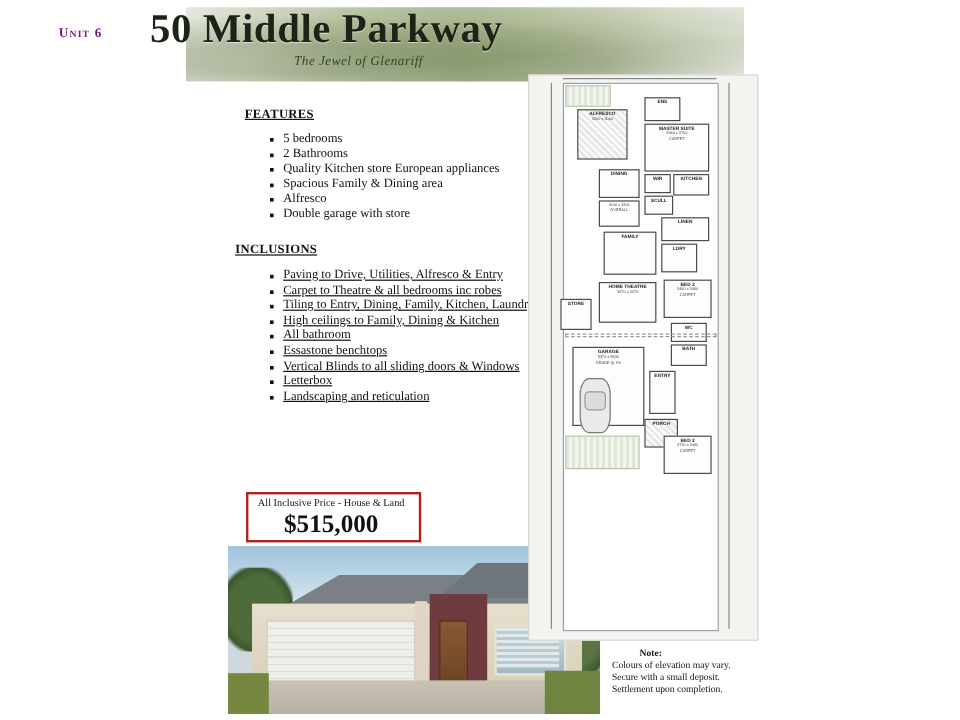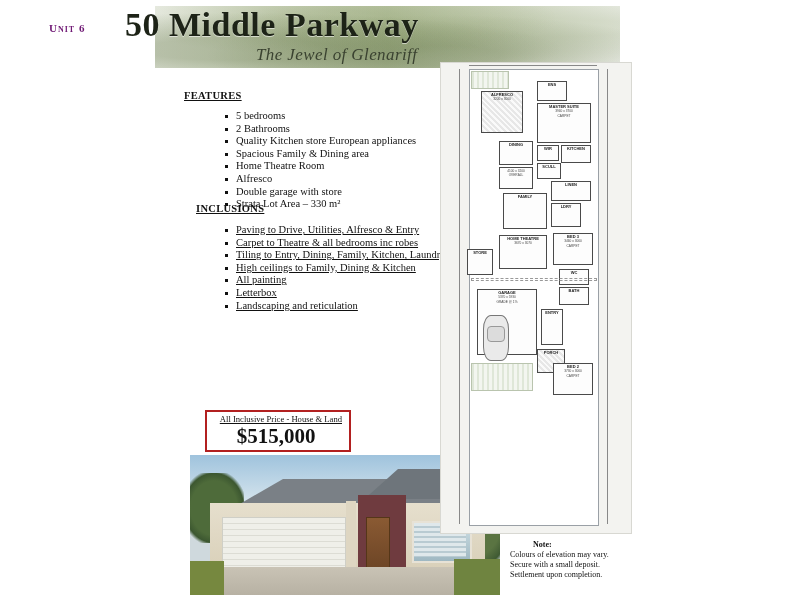--- a/index.html
+++ b/index.html
@@ -32,51 +32,51 @@
   }
   .head-title{
     position:absolute;left:125px;top:6px;z-index:3;
     font-family:"Liberation Serif", serif;
     font-size:34px;font-weight:bold;color:#1d2317;letter-spacing:.5px;
     text-shadow:0 1px 0 rgba(255,255,255,.55);
   }
   .head-sub{
     position:absolute;left:245px;top:45px;z-index:3;
     font-family:"Liberation Serif", serif;
-    font-size:17px;color:#3a4230;font-style:italic;letter-spacing:.4px;margin-left:11px;
+    font-size:11px;color:#3a4230;font-style:italic;letter-spacing:.4px;
   }
 
   
   .section-head{
     font-size:10.5px;font-weight:bold;text-decoration:underline;
     font-family:"Liberation Serif", serif;letter-spacing:.3px;
   }
-  #features-head{position:absolute;left:184px;top:90px;}
+  #features-head{position:absolute;left:204px;top:90px;}
   #inclusions-head{position:absolute;left:196px;top:203px;}
   ul.bullets{
     list-style:none;margin:0;padding:0;
     font-family:"Liberation Serif", serif;font-size:10.5px;color:#111;
   }
   ul.bullets li{
     position:relative;padding-left:14px;line-height:12.6px;margin:0;
   }
   ul.bullets li:before{
     content:"";position:absolute;left:3px;top:5px;width:3px;height:3px;background:#111;border-radius:0;
   }
   #features-list{position:absolute;left:222px;top:110px;width:260px;}
   #inclusions-list{position:absolute;left:222px;top:224px;width:265px;text-decoration:underline;}
 
   
   #price-box{
     position:absolute;left:205px;top:410px;width:142px;height:38px;
     border:2px solid #b22020;background:#ffffff;
   }
   #price-label{
-    position:absolute;left:210px;top:414px;width:132px;text-align:right;
-    font-family:"Liberation Serif", serif;font-size:8.6px;color:#111;text-decoration:underline;
+    position:absolute;left:210px;top:414px;width:132px;text-align:center;
+    font-family:"Liberation Serif", serif;font-size:8.6px;color:#111;
   }
   #price-value{
     position:absolute;left:205px;top:424px;width:142px;text-align:center;
     font-family:"Liberation Serif", serif;font-size:21px;font-weight:bold;color:#111;
   }
 
   
   #note{
     position:absolute;left:510px;top:540px;width:150px;
     font-family:"Liberation Serif", serif;font-size:8px;line-height:10px;color:#111;
@@ -142,33 +142,33 @@
 <div class="unit-label">Unit 6</div>
 <div class="head-title">50 Middle Parkway</div>
 <div class="head-sub">The Jewel of Glenariff</div>
 
 <div class="section-head" id="features-head">FEATURES</div>
 <ul class="bullets" id="features-list">
   <li>5 bedrooms</li>
   <li>2 Bathrooms</li>
   <li>Quality Kitchen store European appliances</li>
   <li>Spacious Family &amp; Dining area</li>
-  <li>Home Theatre Room</li>
   <li>Alfresco</li>
   <li>Double garage with store</li>
-  <li>Strata Lot Area – 330 m²</li>
 </ul>
 
 <div class="section-head" id="inclusions-head">INCLUSIONS</div>
 <ul class="bullets" id="inclusions-list">
   <li>Paving to Drive, Utilities, Alfresco &amp; Entry</li>
   <li>Carpet to Theatre &amp; all bedrooms inc robes</li>
   <li>Tiling to Entry, Dining, Family, Kitchen, Laundry &amp; Linen</li>
   <li>High ceilings to Family, Dining &amp; Kitchen</li>
-  <li>All painting</li>
+  <li>All bathroom</li>
+  <li>Essastone benchtops</li>
+  <li>Vertical Blinds to all sliding doors &amp; Windows</li>
   <li>Letterbox</li>
   <li>Landscaping and reticulation</li>
 </ul>
 
 <div id="price-box"></div>
 <div id="price-label">All Inclusive Price - House &amp; Land</div>
 <div id="price-value">$515,000</div>
 
 <div id="note">
   <div class="note-title">Note:</div>

